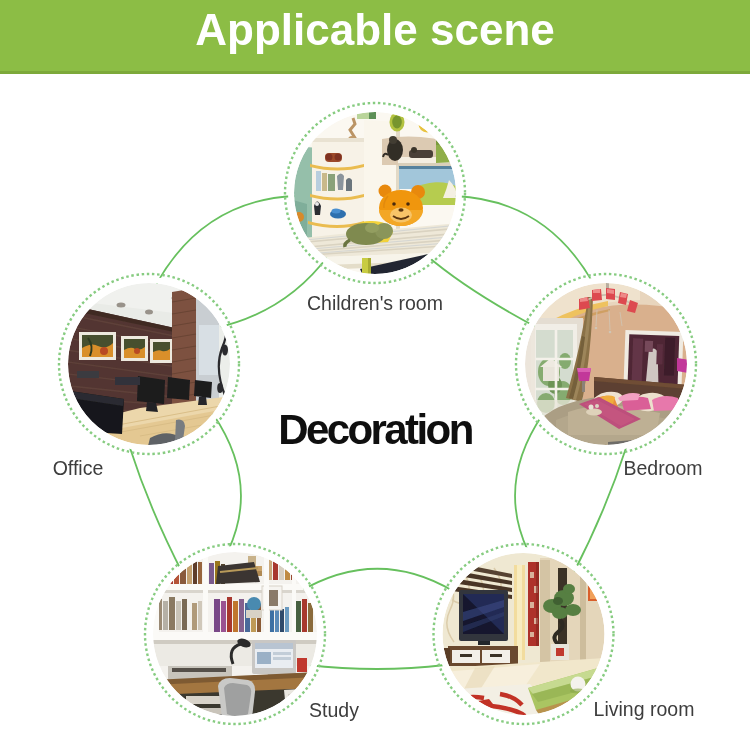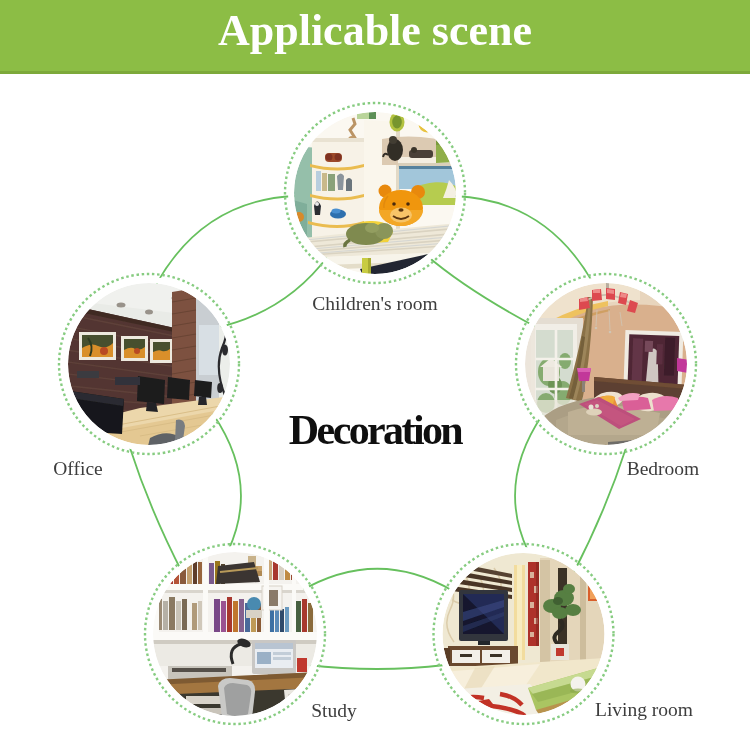--- a/index.html
+++ b/index.html
@@ -1,16 +1,16 @@
 <!DOCTYPE html>
 <html><head>
 <meta charset="utf-8">
 <style>
 html,body{margin:0;padding:0;background:#fff;}
-#stage{width:750px;height:750px;position:relative;font-family:Liberation Serif, serif;}
+#stage{width:750px;height:750px;position:relative;font-family:Liberation Sans, sans-serif;}
 </style>
 </head>
 <body>
 <div id="stage">
 <svg width="750" height="750" viewBox="0 0 750 750">
 <defs>
 <clipPath id="cT">
           <circle cx="375" cy="193" r="81"></circle>
         </clipPath>
 <clipPath id="cL">

